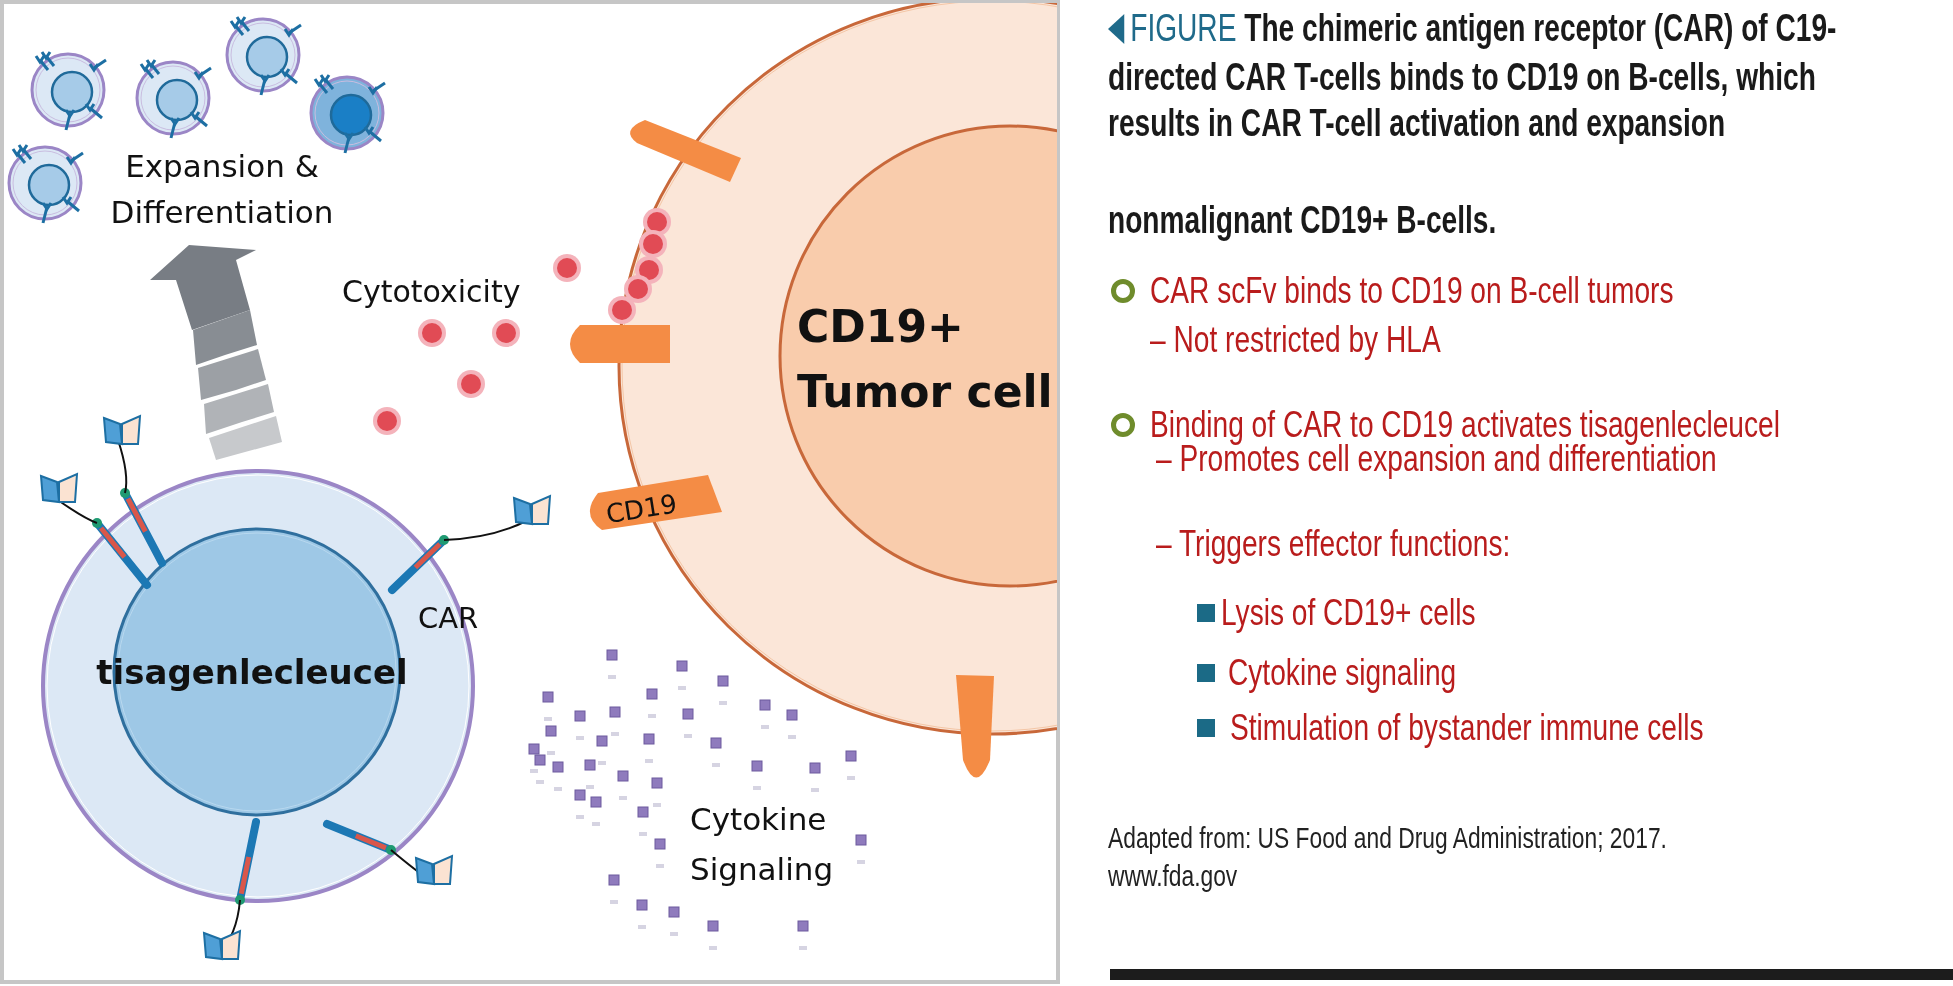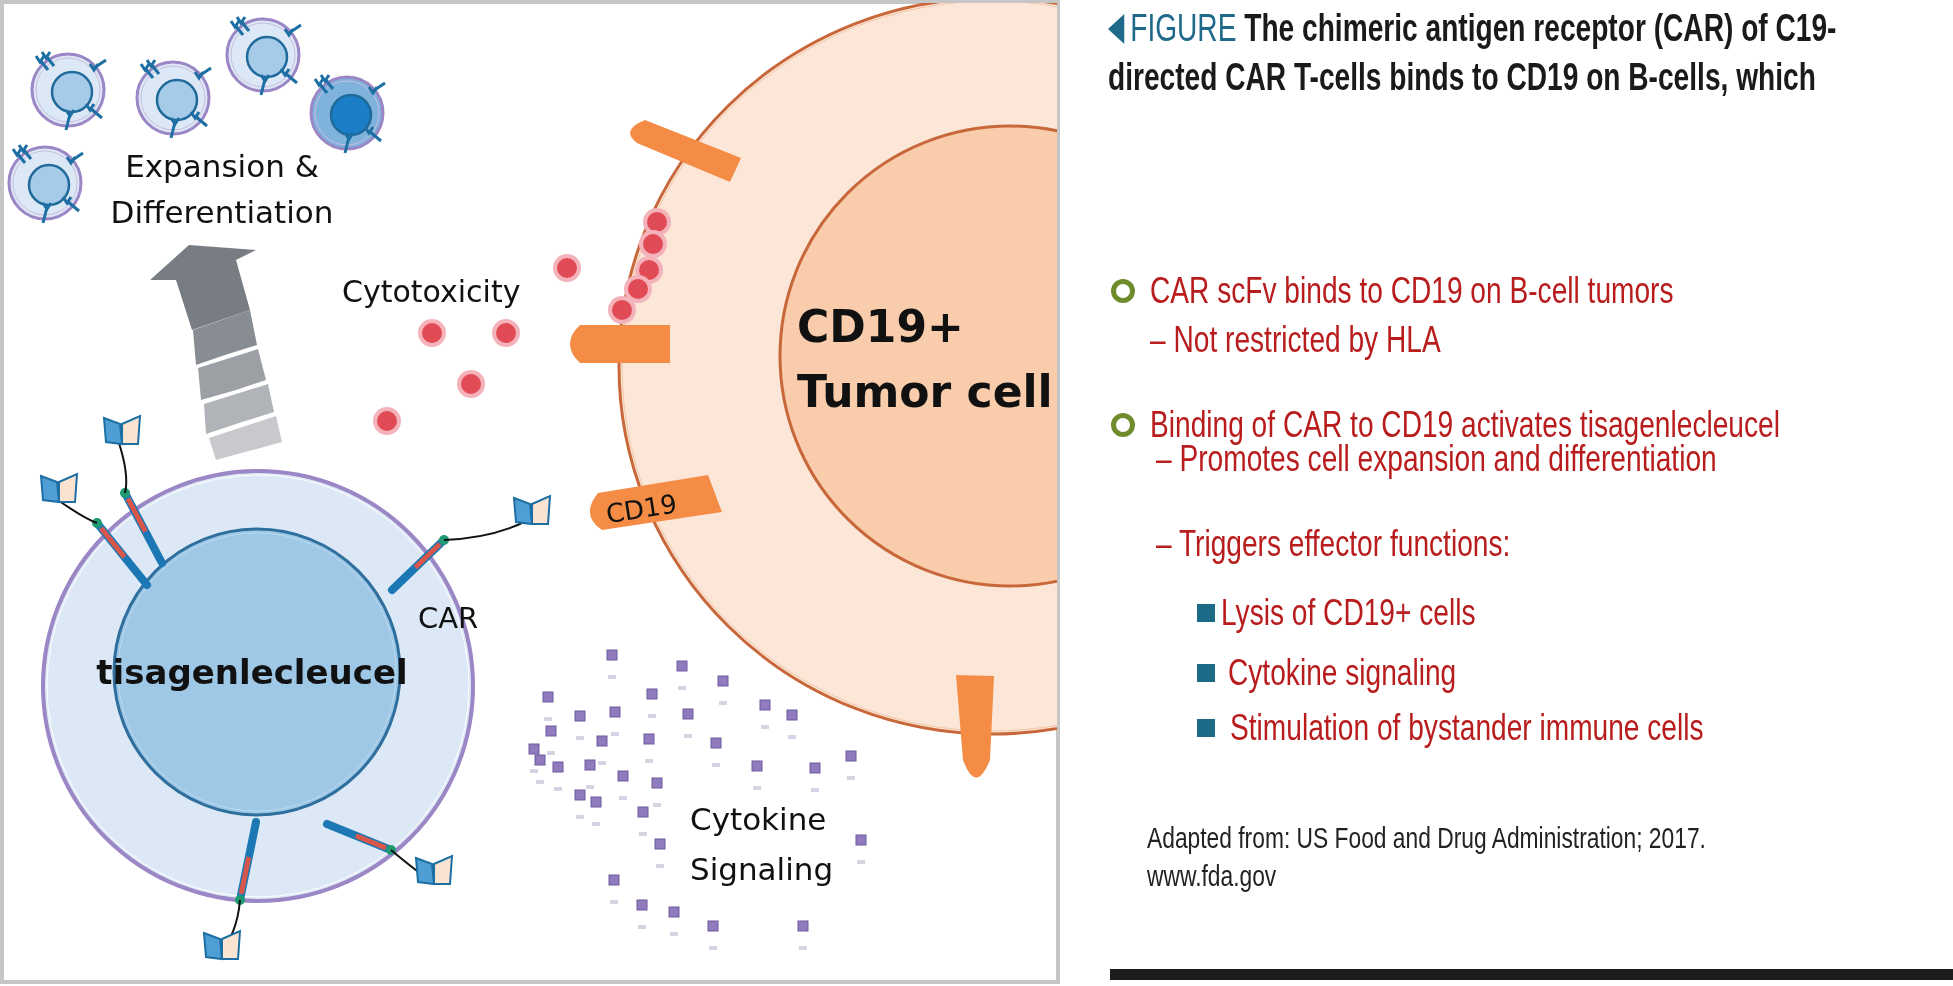--- a/index.html
+++ b/index.html
@@ -10,21 +10,21 @@
   #text-panel { position: absolute; left: 1108px; top: 0; width: 845px; height: 758px; color: #1e1e1e; }
   .cond { display: inline-block; transform-origin: 0 50%; white-space: nowrap; }
   .title-line { position: absolute; left: 0; font-weight: bold; font-size: 38px; line-height: 40px; color: #1a1a1a; }
   .title-line .cond { transform: scaleX(0.74); }
   .fig-label { color: #1f6a8a; font-weight: normal; }
   .fig-arrow { display: inline-block; width: 0; height: 0; border-top: 15px solid transparent; border-bottom: 15px solid transparent; border-right: 22px solid #1f6a8a; vertical-align: -3px; margin-right: 8px; }
   .b-line { position: absolute; font-size: 37px; line-height: 40px; color: #b91c1c; }
   .b-line .cond { transform: scaleX(0.76); }
   .ring { position: absolute; left: 3px; width: 14px; height: 14px; border: 5px solid #6f8c2c; border-radius: 50%; }
   .sq { position: absolute; width: 18px; height: 18px; background: #1b6a86; }
-  .src-line { position: absolute; left: 0; font-size: 30px; line-height: 34px; color: #222; margin-left: 39px; }
+  .src-line { position: absolute; left: 0; font-size: 30px; line-height: 34px; color: #222; }
   .src-line .cond { transform: scaleX(0.76); }
   #bottom-rule { position: absolute; left: 2px; top: 969px; width: 845px; height: 11px; background: #1c1c1c; }
 </style>
 </head>
 <body>
 
 <div id="figure-panel">
   <svg width="1062" height="986" viewBox="0 0 1062 986">
     <defs>
       <clipPath id="frameClip">
@@ -288,20 +288,22 @@
 </div>
 
 <div id="text-panel">
   <div class="title-line" style="top:8px">
     <span class="cond">
       <span class="fig-arrow"></span><span class="fig-label">FIGURE</span>
       <span>The chimeric antigen receptor (CAR) of C19-</span>
     </span>
   </div>
   <div class="title-line" style="top:57px"><span class="cond">directed CAR T-cells binds to CD19 on B-cells, which</span></div>
+  <div class="title-line" style="top:103px"><span class="cond">results in CAR T-cell activation and expansion</span></div>
+  <div class="title-line" style="top:200px"><span class="cond">nonmalignant CD19+ B-cells.</span></div>
 
   <div>
     <span class="ring" style="top:279px"></span>
     <div class="b-line" style="left:42px; top:271px"><span class="cond">CAR scFv binds to CD19 on B-cell tumors</span></div>
     <div class="b-line" style="left:42px; top:320px"><span class="cond">– Not restricted by HLA</span></div>
 
     <span class="ring" style="top:413px"></span>
     <div class="b-line" style="left:42px; top:405px"><span class="cond">Binding of CAR to CD19 activates tisagenlecleucel</span></div>
     <div class="b-line" style="left:48px; top:439px"><span class="cond">– Promotes cell expansion and differentiation</span></div>
     <div class="b-line" style="left:48px; top:524px"><span class="cond">– Triggers effector functions:</span></div>

